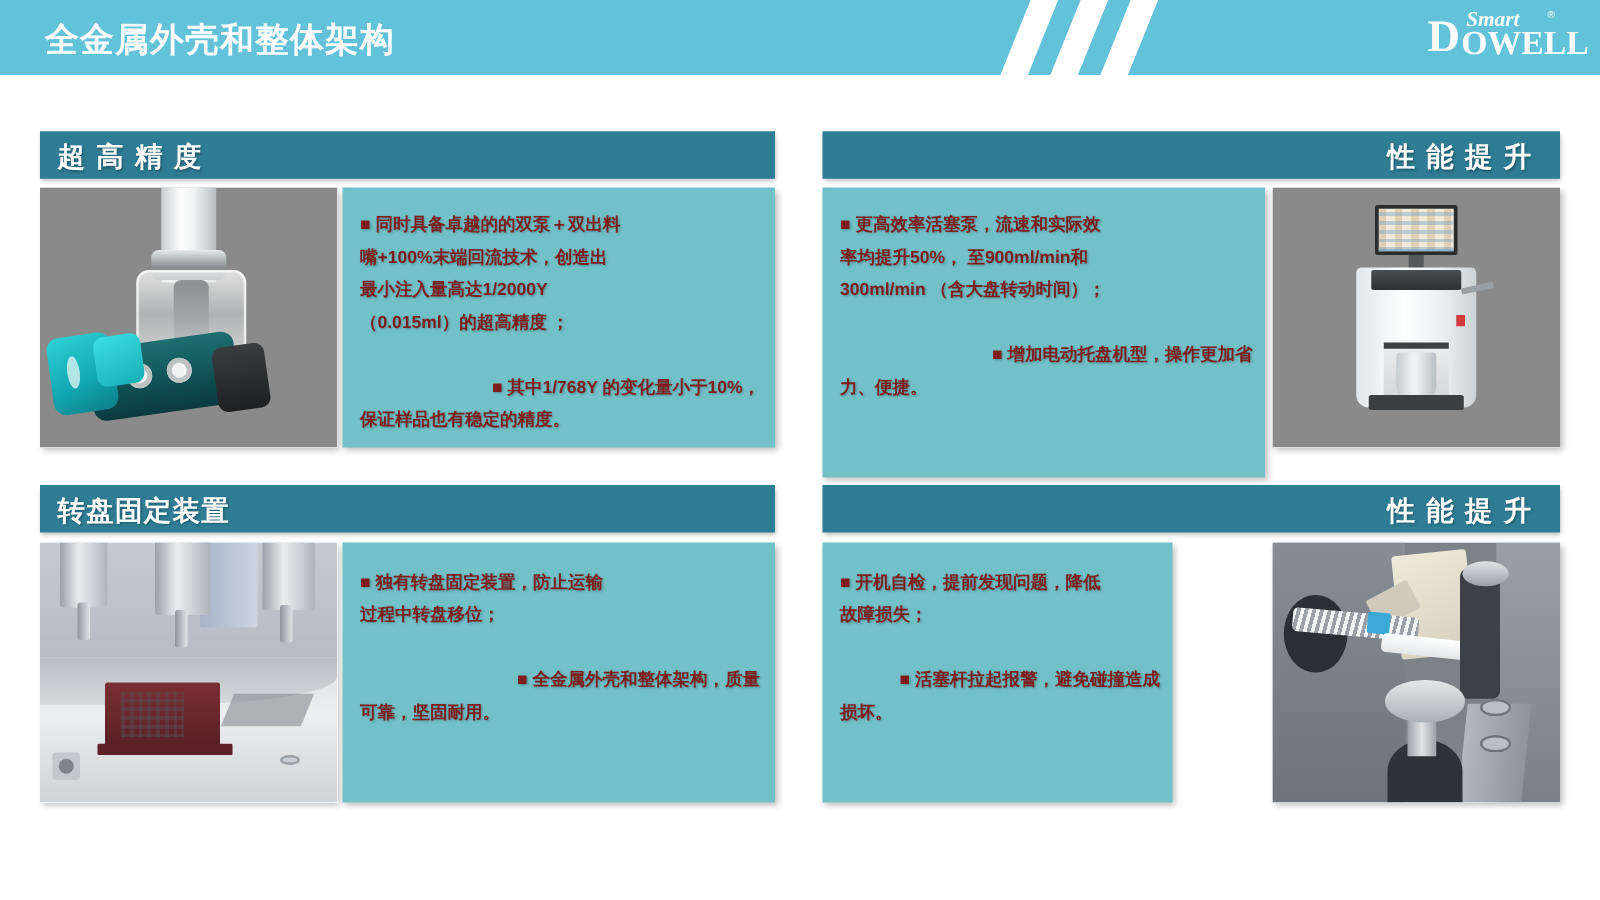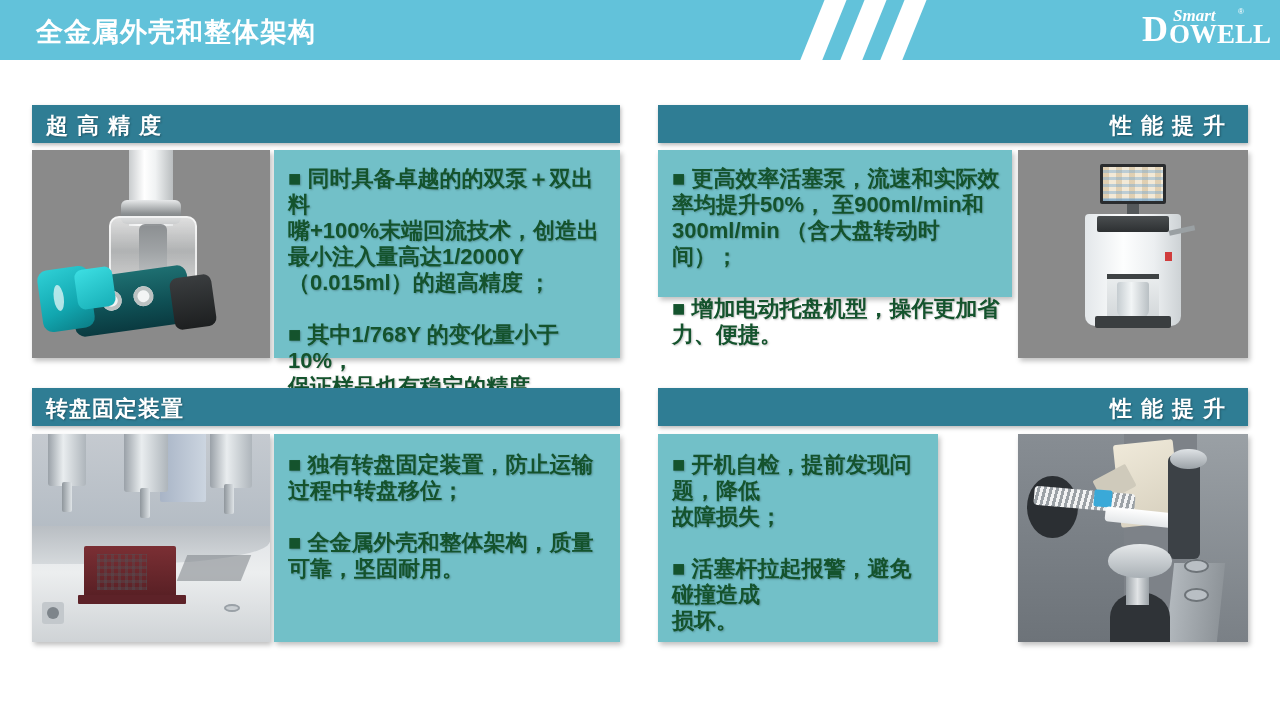--- a/index.html
+++ b/index.html
@@ -65,24 +65,24 @@
   .sec-title.left{left:14px;letter-spacing:9px;}
   .sec-title.left.tight{letter-spacing:1px;}
   .sec-title.right{right:14px;letter-spacing:9px;}
 
   .txtbox{
     position:absolute;background:#72c0c8;
     box-shadow:2px 3px 5px rgba(0,0,0,0.25);
     box-sizing:border-box;
   }
   .txtbox p{
-    margin:0;color:#14532d;font-size:22px;font-weight:bold;line-height:26px;
+    margin:0;color:#7f1d1d;font-size:14px;font-weight:bold;line-height:26px;
     text-shadow:1px 1px 2px rgba(0,0,0,0.25);
   }
-  .txtbox p.gap{margin-top:26px;}
+  .txtbox p.gap{margin-top:26px;text-align:right;}
 
   .imgbox{
     position:absolute;overflow:hidden;
     box-shadow:2px 3px 5px rgba(0,0,0,0.25);
   }
 
   
   .art-pump{width:100%;height:100%;background:#8a8a8a;position:relative;}
   .pump-shaft{
     position:absolute;left:50%;margin-left:-22px;top:-2px;width:44px;height:78px;
@@ -293,21 +293,21 @@
       <p class="gap">■ 其中1/768Y 的变化量小于10%，</p>
       <p>保证样品也有稳定的精度。</p>
     </div>
   </div>
 
   <div class="panel">
     <div class="sec-head" style="left:658px;top:105px;width:590px;">
       <div class="sec-title right">性能提升</div>
     </div>
 
-    <div class="txtbox" style="left:658px;top:150px;width:354px;height:147px;padding:16px 10px 0 14px;">
+    <div class="txtbox" style="left:658px;top:150px;width:354px;height:232px;padding:16px 10px 0 14px;">
       <p>■ 更高效率活塞泵，流速和实际效</p>
       <p>率均提升50%， 至900ml/min和</p>
       <p>300ml/min （含大盘转动时间）；</p>
       <p class="gap">■ 增加电动托盘机型，操作更加省</p>
       <p>力、便捷。</p>
     </div>
 
     <div class="imgbox" style="left:1018px;top:150px;width:230px;height:208px;">
       <div class="art-machine">
         <div class="mac-screen">

